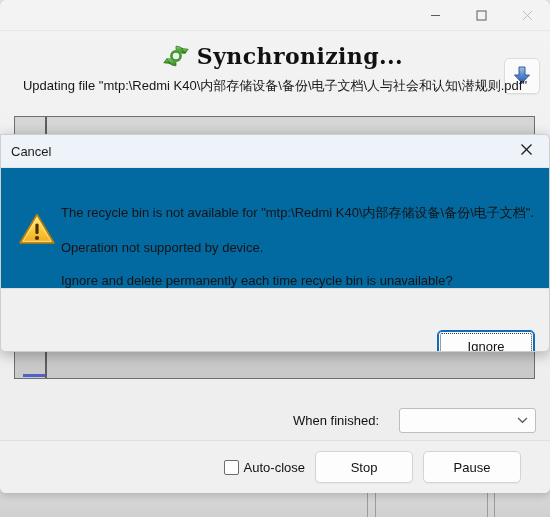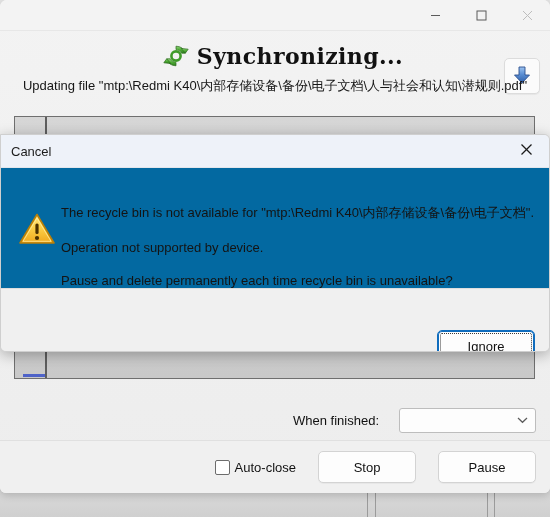--- a/index.html
+++ b/index.html
@@ -164,22 +164,22 @@
   
   #footer-bar {
     position: absolute;
     left: 0; right: 0; bottom: 0;
     height: 52px;
     background: #f0f0f0;
     border-top: 1px solid #e0e0e0;
     display: flex;
     align-items: center;
     justify-content: flex-end;
-    gap: 22px;
-    padding-right: 14px;
+    gap: 10px;
+    padding-right: 29px;
   }
   .chk-wrap {
     display: inline-flex;
     align-items: center;
     gap: 5px;
     font-size: 13px;
     color: #111;
     user-select: none;
   }
   .chk-box {
@@ -421,21 +421,21 @@
         <path d="M19 2.5 L36 31 L2 31 Z" fill="url(#gW)" stroke="#b97f08" stroke-width="1.6" stroke-linejoin="round"></path>
         <path d="M19 6 L33 29.3 L5 29.3 Z" fill="none" stroke="#ffefa8" stroke-width="1" stroke-linejoin="round" opacity="0.75"></path>
         <rect x="17.4" y="11.5" width="3.2" height="10.5" rx="1.5" fill="#4a3000"></rect>
         <circle cx="19" cy="26" r="2.1" fill="#4a3000"></circle>
       </svg>
     </span>
 
     <div id="dlg-messages">
       <p>The recycle bin is not available for "mtp:\Redmi K40\内部存储设备\备份\电子文档".</p>
       <p>Operation not supported by device.</p>
-      <p>Pause and delete permanently each time recycle bin is unavailable?</p>
+      <p>Ignore and delete permanently each time recycle bin is unavailable?</p>
     </div>
   </div>
 
   <div id="dlg-footer">
 
     <div id="dlg-buttons">
       <div class="win-btn focused">
           <span><span class="mnemonic">I</span><span>gnore</span></span>
         </div>
       <div class="win-btn">Warning</div>

